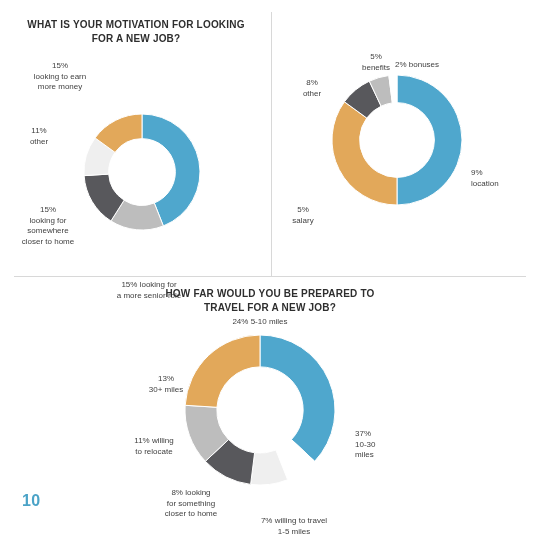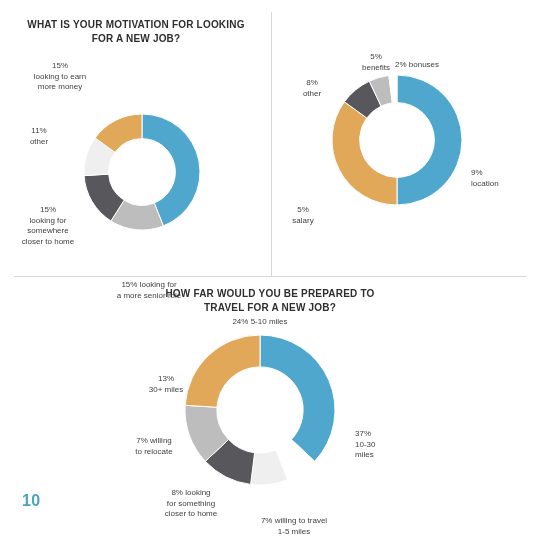--- a/index.html
+++ b/index.html
@@ -172,20 +172,20 @@
 
     <div class="lbl c" style="left:200px;top:41px;width:120px;">24% 5-10 miles</div>
     <div class="lbl l" style="left:355px;top:153px;width:52px;">37%
 10-30
 miles</div>
     <div class="lbl c" style="left:238px;top:240px;width:112px;">7% willing to travel
 1-5 miles</div>
     <div class="lbl c" style="left:148px;top:212px;width:86px;">8% looking
 for something
 closer to home</div>
-    <div class="lbl c" style="left:120px;top:160px;width:68px;">7% willing
+    <div class="lbl c" style="left:120px;top:160px;width:68px;">11% willing
 to relocate</div>
     <div class="lbl c" style="left:136px;top:98px;width:60px;text-align:center;">13%
 30+ miles</div>
   </div>
 
   <div class="page-num">10</div>
 </div>
 
 </body></html>

